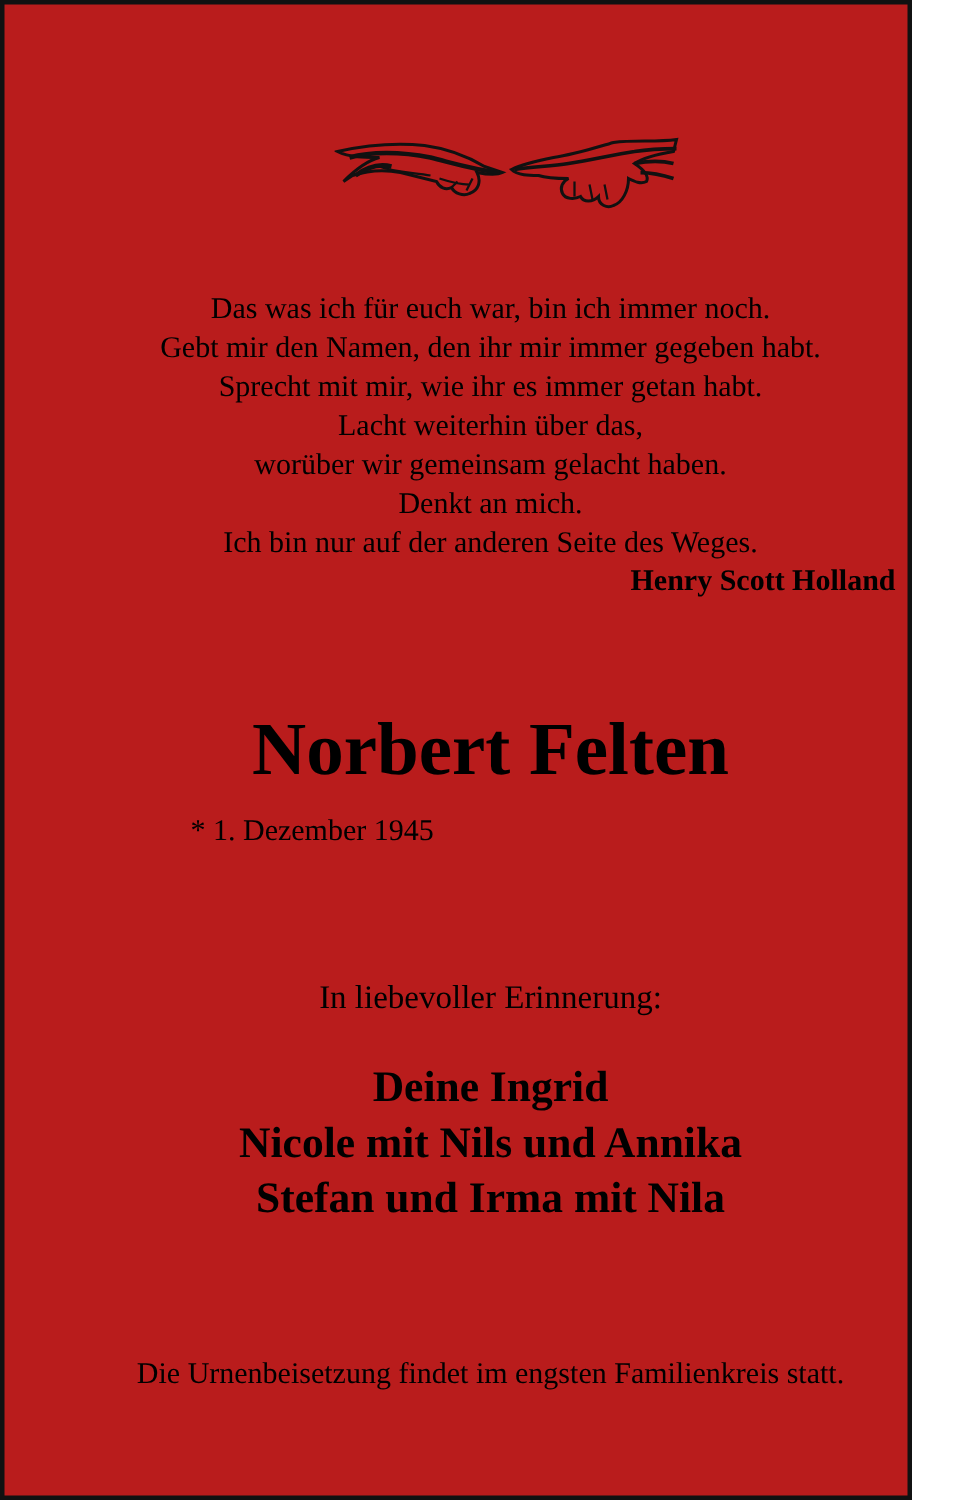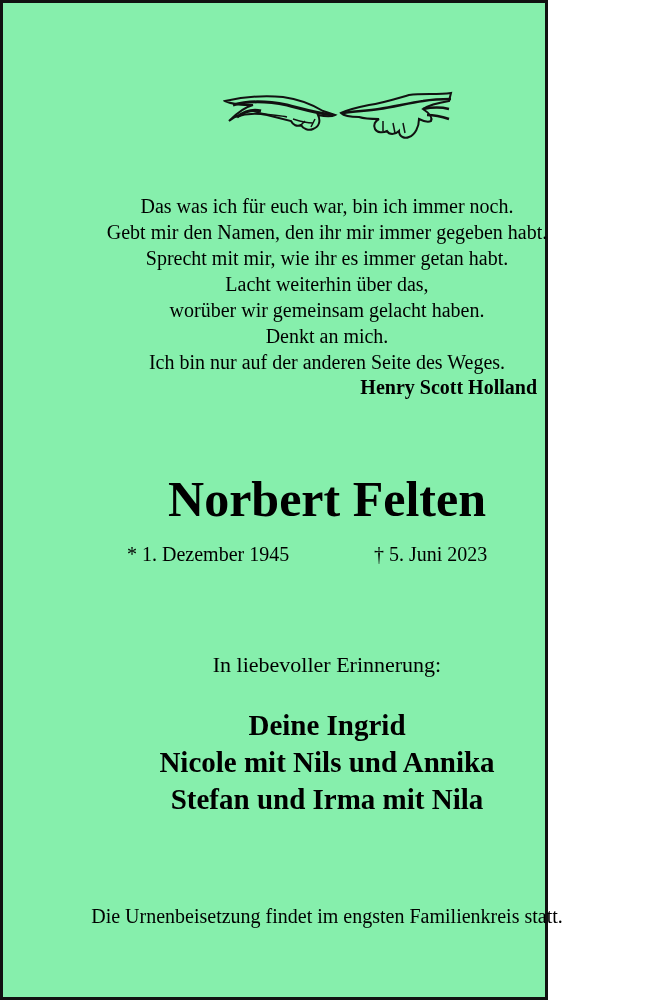--- a/index.html
+++ b/index.html
@@ -1,20 +1,20 @@
 <!DOCTYPE html>
 <html><head>
   <meta charset="utf-8">
   <style>
     * { margin: 0; padding: 0; box-sizing: border-box; }
     html, body { width: 648px; height: 1000px; background: #ffffff; }
     body { font-family: "Liberation Serif", "DejaVu Serif", serif; color: #000; }
     .frame {
-      position: absolute; left: 0; top: 0; width: 548px; height: 1000px;
-      border: 3px solid #111111; background: #86efac;
+      position: absolute; left: 0; top: 0; width: 608px; height: 1000px;
+      border: 3px solid #111111; background: #b91c1c;
     }
     .hands {
       position: absolute; left: 220px; top: 88px; width: 230px; height: 55px;
     }
     .poem {
       position: absolute; left: 0; top: 190px; width: 648px;
       text-align: center; font-size: 20px; line-height: 26px;
     }
     .poem .line { display: block; }
     .author {
@@ -73,21 +73,20 @@
     <span class="line">worüber wir gemeinsam gelacht haben.</span>
     <span class="line">Denkt an mich.</span>
     <span class="line">Ich bin nur auf der anderen Seite des Weges.</span>
   </div>
 
   <div class="author">Henry Scott Holland</div>
 
   <div class="name">Norbert Felten</div>
 
   <div class="born">* 1. Dezember 1945</div>
-  <div class="died">† 5. Juni 2023</div>
 
   <div class="memory">In liebevoller Erinnerung:</div>
 
   <div class="family">
     <span class="line">Deine Ingrid</span>
     <span class="line">Nicole mit Nils und Annika</span>
     <span class="line">Stefan und Irma mit Nila</span>
   </div>
 
   <div class="footer">Die Urnenbeisetzung findet im engsten Familienkreis statt.</div>

